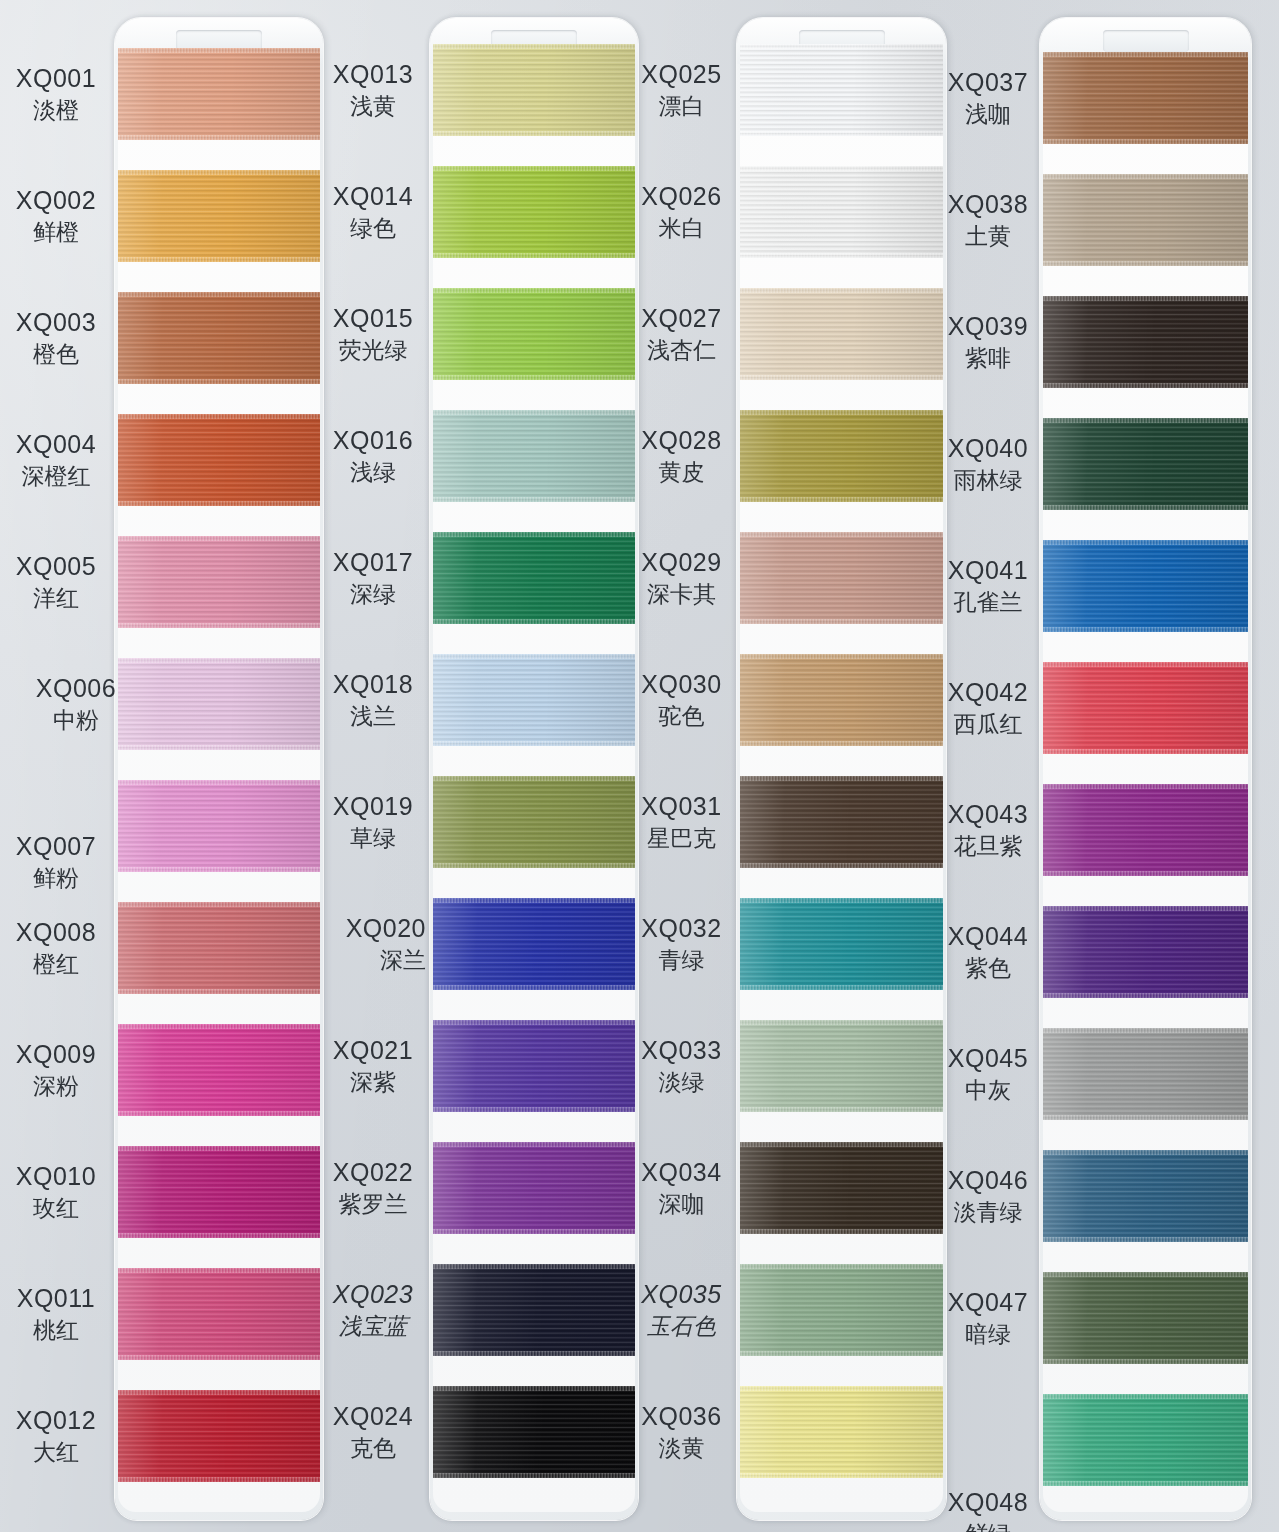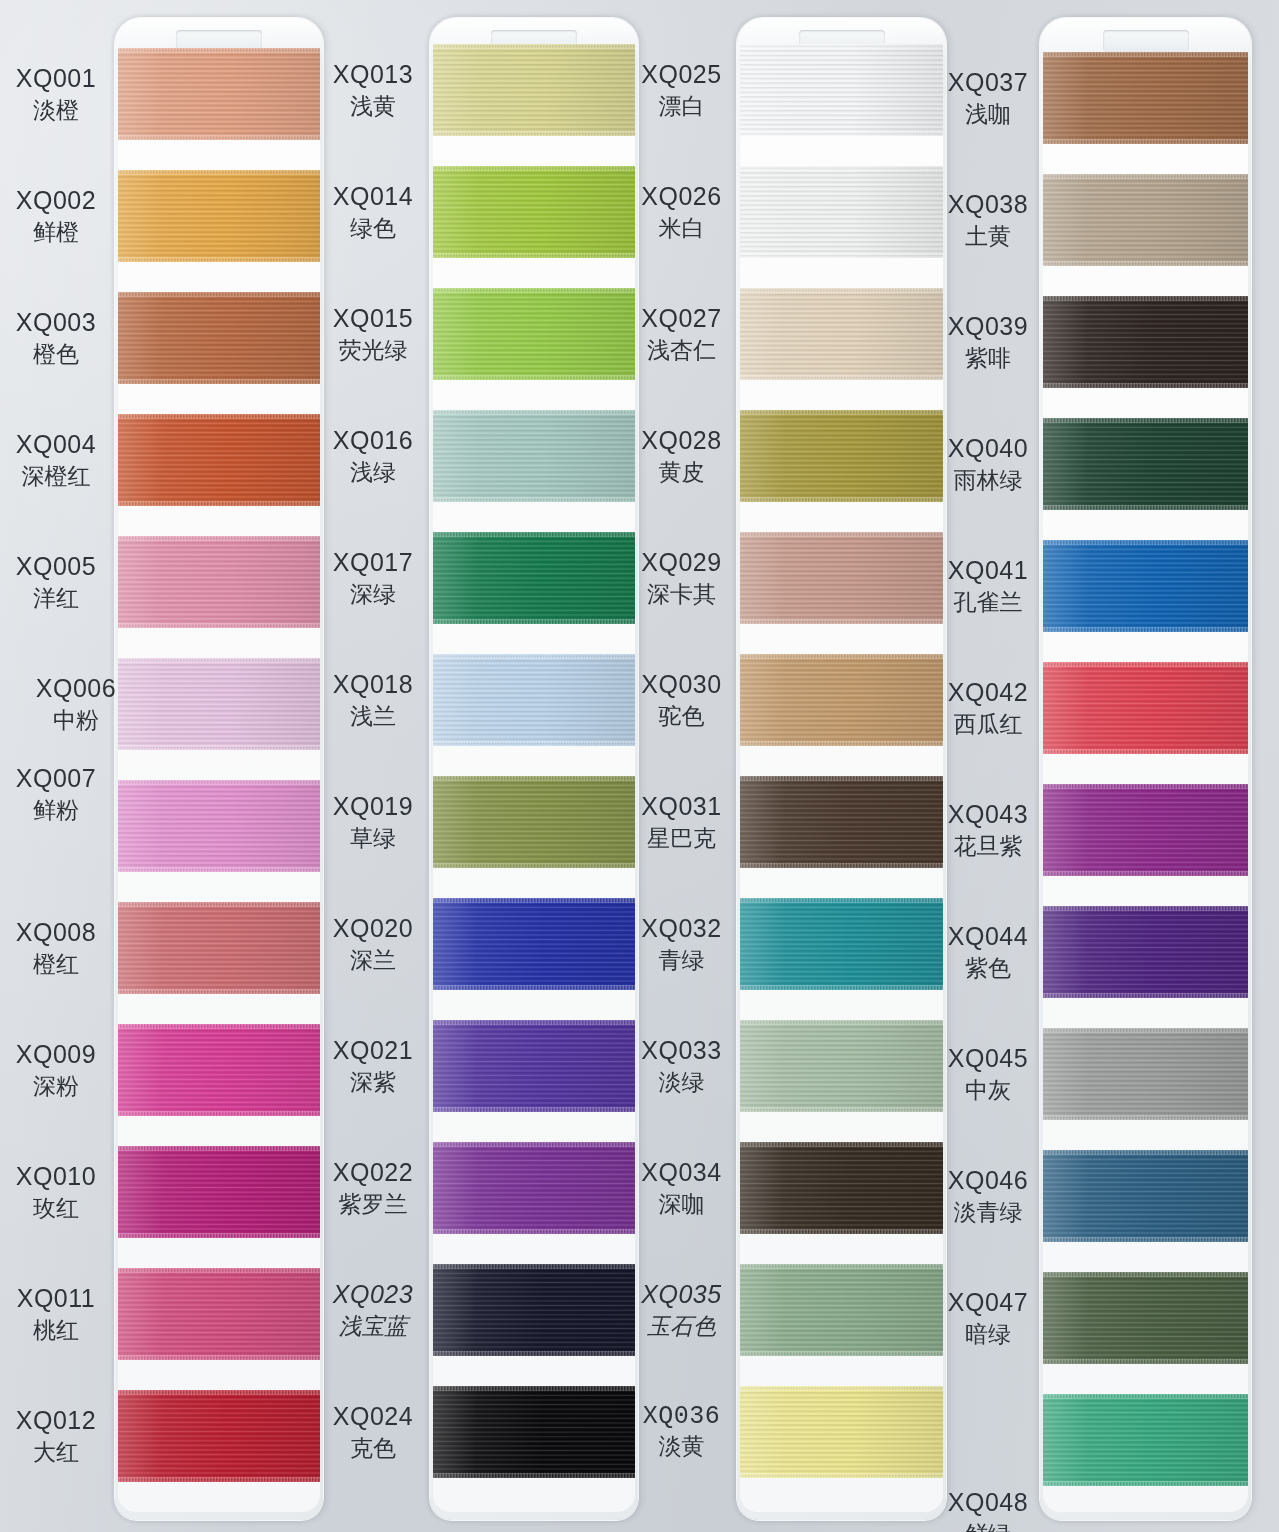--- a/index.html
+++ b/index.html
@@ -225,21 +225,21 @@
           <div class="name">深橙红</div>
         </div>
         <div class="label" style="top: 552px;">
           <div class="code">XQ005</div>
           <div class="name">洋红</div>
         </div>
         <div class="label" style="top: 674px; margin-left: 20px;">
           <div class="code">XQ006</div>
           <div class="name">中粉</div>
         </div>
-        <div class="label" style="top: 764px;">
+        <div class="label" style="top: 832px;">
           <div class="code">XQ007</div>
           <div class="name">鲜粉</div>
         </div>
         <div class="label" style="top: 918px;">
           <div class="code">XQ008</div>
           <div class="name">橙红</div>
         </div>
         <div class="label" style="top: 1040px;">
           <div class="code">XQ009</div>
           <div class="name">深粉</div>
@@ -361,21 +361,21 @@
           <div class="name">深绿</div>
         </div>
         <div class="label" style="top: 670px;">
           <div class="code">XQ018</div>
           <div class="name">浅兰</div>
         </div>
         <div class="label" style="top: 792px;">
           <div class="code">XQ019</div>
           <div class="name">草绿</div>
         </div>
-        <div class="label" style="top: 914px;">
+        <div class="label" style="top: 914px; text-align: right;">
           <div class="code">XQ020</div>
           <div class="name">深兰</div>
         </div>
         <div class="label" style="top: 1036px;">
           <div class="code">XQ021</div>
           <div class="name">深紫</div>
         </div>
         <div class="label" style="top: 1158px;">
           <div class="code">XQ022</div>
           <div class="name">紫罗兰</div>
@@ -509,21 +509,21 @@
           <div class="name">淡绿</div>
         </div>
         <div class="label" style="top: 1158px;">
           <div class="code">XQ034</div>
           <div class="name">深咖</div>
         </div>
         <div class="label" style="top: 1280px; font-style: italic;">
           <div class="code">XQ035</div>
           <div class="name">玉石色</div>
         </div>
-        <div class="label" style="top: 1402px; font-family: Liberation Mono, monospace;">
+        <div class="label" style="top: 1402px;">
           <div class="code">XQ036</div>
           <div class="name">淡黄</div>
         </div>
       </div>
   </div>
 
   <div class="column col-3">
     <div class="card">
       <div class="backing"></div>
       <div class="card-sheen"></div>

